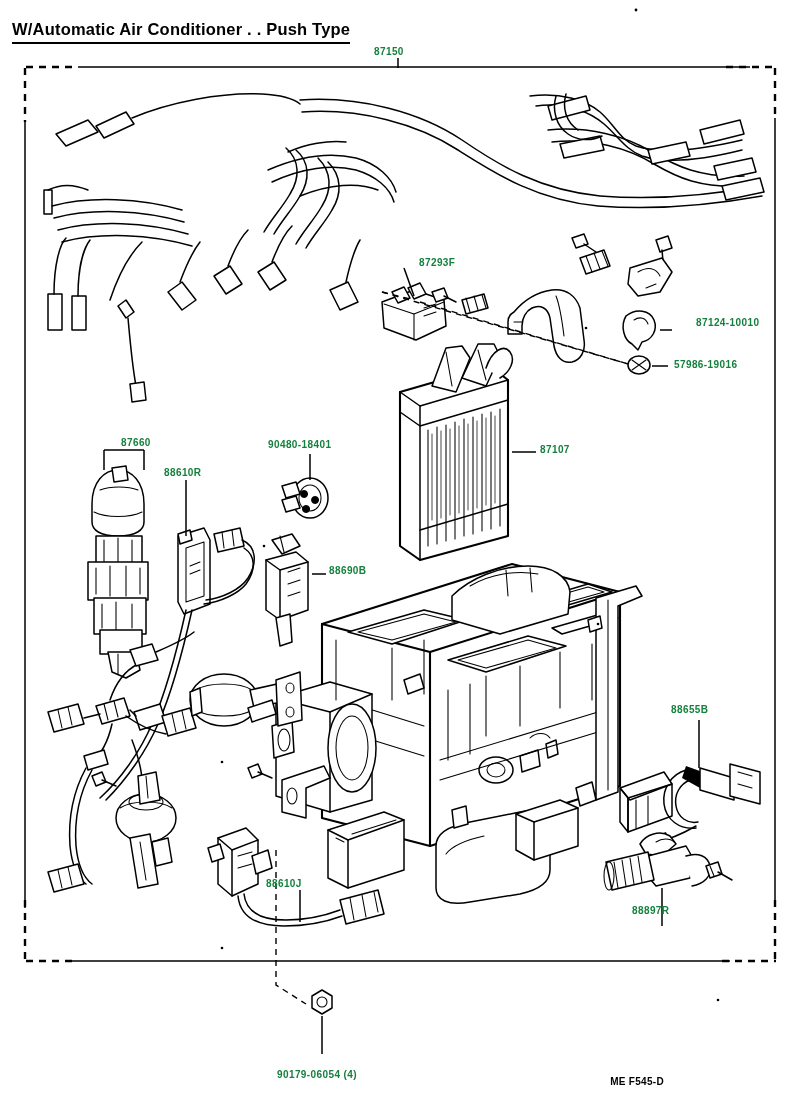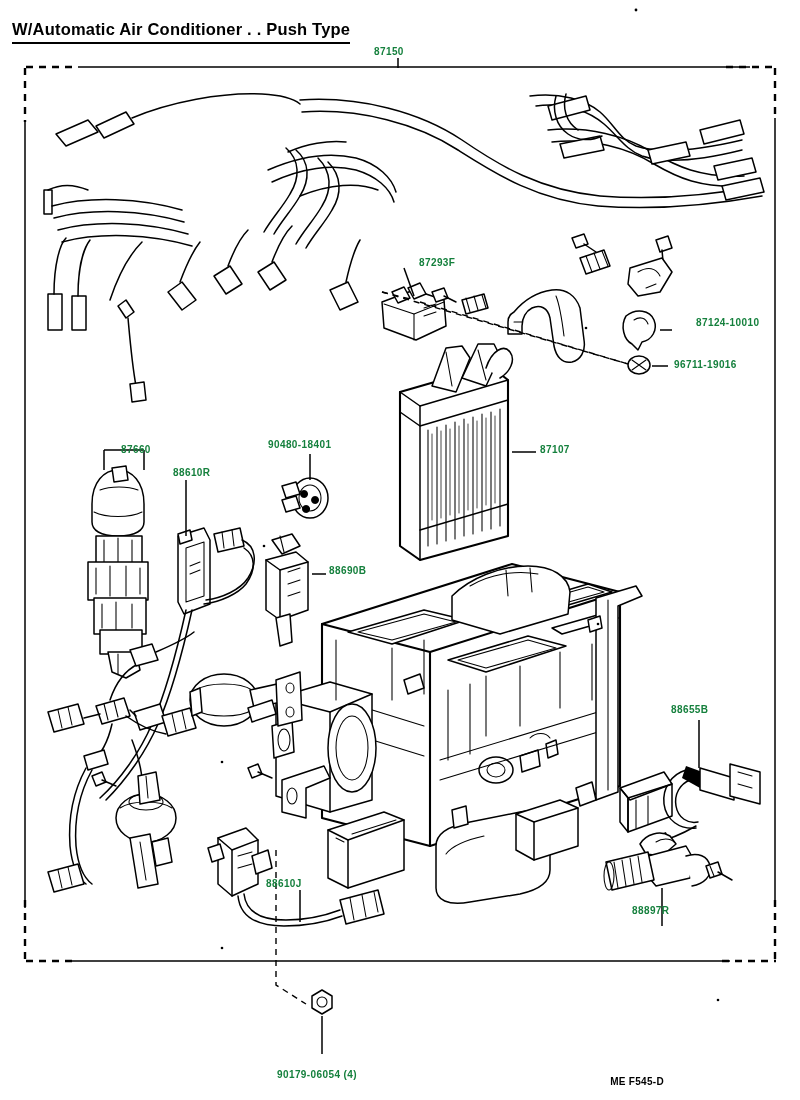--- a/index.html
+++ b/index.html
@@ -461,24 +461,24 @@
       <circle cx="598" cy="624" r="1.3"></circle>
       <circle cx="222" cy="948" r="1.3"></circle>
       <circle cx="718" cy="1000" r="1.3"></circle>
       <circle cx="222" cy="762" r="1.3"></circle>
     </g>
   </svg>
 
   <div class="lbl" style="left:374px;top:47px;">87150</div>
   <div class="lbl" style="left:391px;top:258px;margin-left:28px;">87293F</div>
   <div class="lbl" style="left:677px;top:318px;margin-left:19px;">87124-10010</div>
-  <div class="lbl" style="left:674px;top:360px;">96711-19016</div>
+  <div class="lbl" style="left:674px;top:360px;">57986-19016</div>
   <div class="lbl" style="left:540px;top:445px;">87107</div>
-  <div class="lbl" style="left:121px;top:438px;margin-top:7px;">87660</div>
-  <div class="lbl" style="left:173px;top:468px;">88610R</div>
+  <div class="lbl" style="left:121px;top:438px;">87660</div>
+  <div class="lbl" style="left:164px;top:468px;">88610R</div>
   <div class="lbl" style="left:268px;top:440px;">90480-18401</div>
   <div class="lbl" style="left:329px;top:566px;">88690B</div>
   <div class="lbl" style="left:671px;top:705px;">88655B</div>
   <div class="lbl" style="left:266px;top:879px;">88610J</div>
   <div class="lbl" style="left:632px;top:906px;">88897R</div>
   <div class="lbl" style="left:277px;top:1070px;">90179-06054 (4)</div>
 
 </div>
 
 </body></html>

